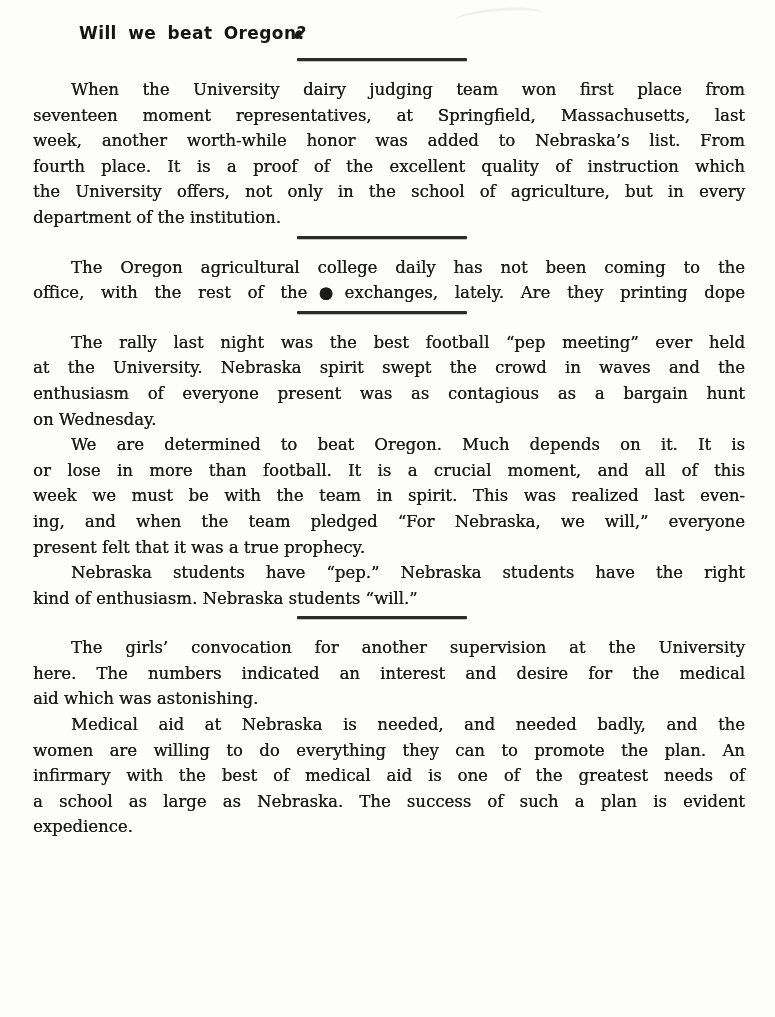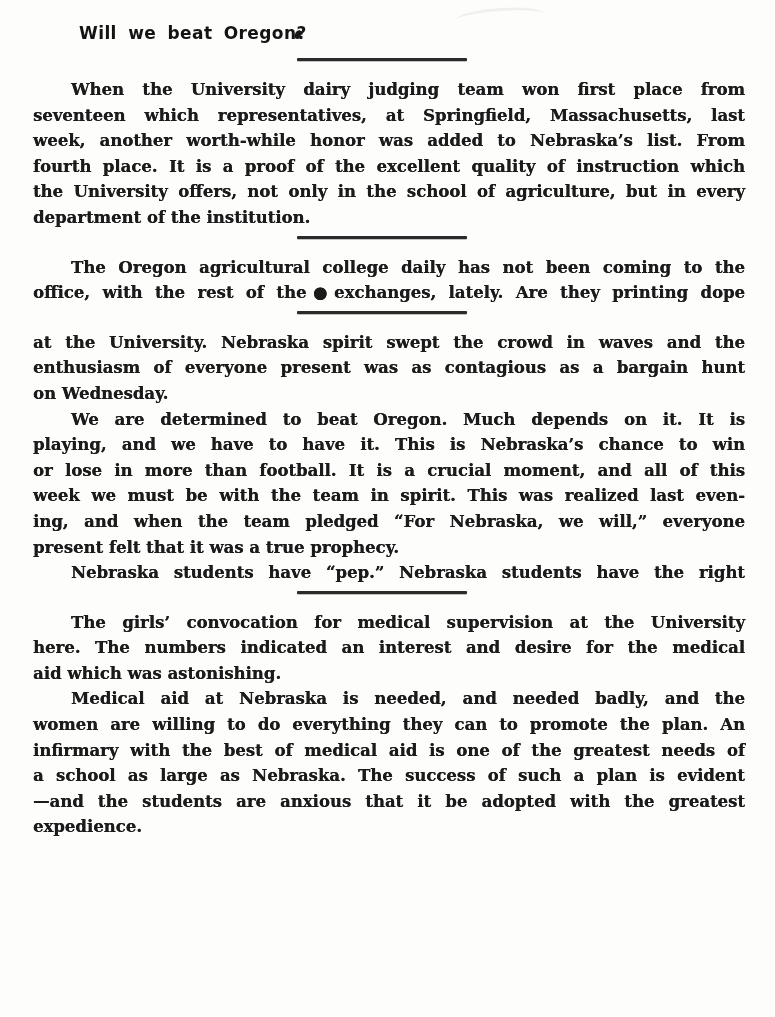--- a/index.html
+++ b/index.html
@@ -37,21 +37,20 @@
   }
   .section { margin-top: 16px; }
   .para { margin: 0; }
   .line {
     font-size: 16.5px;
     line-height: 25.6px;
     text-align: justify;
     text-align-last: justify;
     color: #1b1b1b;
     text-shadow: 0.2px 0 0 #2e2e2e;
-    font-weight: bold;
   }
   .line.first { text-indent: 38px; }
   .line.last { text-align-last: left; }
   .ink-speck {
     position: absolute;
     left: 295px; top: 30px;
     width: 6px; height: 9px;
     background: #181818;
     border-radius: 60% 40% 55% 45%;
     transform: rotate(18deg);
@@ -70,63 +69,63 @@
 
 <div class="page">
   <div class="scan-smudge"></div>
   <div class="ink-speck"></div>
   <h1 class="headline">Will we beat Oregon?</h1>
   <div>
       <div class="rule"></div>
       <div class="section">
         <div class="para">
           <div class="line first">When the University dairy judging team won first place from</div>
-          <div class="line">seventeen which representatives, at Springfield, Massachusetts, last</div>
+          <div class="line">seventeen moment representatives, at Springfield, Massachusetts, last</div>
           <div class="line">week, another worth-while honor was added to Nebraska’s list. From</div>
           <div class="line">fourth place. It is a proof of the excellent quality of instruction which</div>
           <div class="line">the University offers, not only in the school of agriculture, but in every</div>
           <div class="line last">department of the institution.</div>
         </div>
       </div>
       <div class="rule"></div>
       <div class="section">
         <div class="para">
           <div class="line first">The Oregon agricultural college daily has not been coming to the</div>
           <div class="line">office, with the rest of the●exchanges, lately. Are they printing dope</div>
         </div>
       </div>
       <div class="rule"></div>
       <div class="section">
         <div class="para">
+          <div class="line first">The rally last night was the best football “pep meeting” ever held</div>
           <div class="line">at the University. Nebraska spirit swept the crowd in waves and the</div>
           <div class="line">enthusiasm of everyone present was as contagious as a bargain hunt</div>
           <div class="line last">on Wednesday.</div>
         </div>
         <div class="para">
           <div class="line first">We are determined to beat Oregon. Much depends on it. It is</div>
-          <div class="line">playing, and we have to have it. This is Nebraska’s chance to win</div>
           <div class="line">or lose in more than football. It is a crucial moment, and all of this</div>
           <div class="line">week we must be with the team in spirit. This was realized last even-</div>
           <div class="line">ing, and when the team pledged “For Nebraska, we will,” everyone</div>
           <div class="line last">present felt that it was a true prophecy.</div>
         </div>
         <div class="para">
           <div class="line first">Nebraska students have “pep.” Nebraska students have the right</div>
+          <div class="line last">kind of enthusiasm. Nebraska students “will.”</div>
         </div>
       </div>
       <div class="rule"></div>
       <div class="section">
         <div class="para">
-          <div class="line first">The girls’ convocation for medical supervision at the University</div>
+          <div class="line first">The girls’ convocation for another supervision at the University</div>
           <div class="line">here. The numbers indicated an interest and desire for the medical</div>
           <div class="line last">aid which was astonishing.</div>
         </div>
         <div class="para">
           <div class="line first">Medical aid at Nebraska is needed, and needed badly, and the</div>
           <div class="line">women are willing to do everything they can to promote the plan. An</div>
           <div class="line">infirmary with the best of medical aid is one of the greatest needs of</div>
           <div class="line">a school as large as Nebraska. The success of such a plan is evident</div>
-          <div class="line">—and the students are anxious that it be adopted with the greatest</div>
           <div class="line last">expedience.</div>
         </div>
       </div>
     </div>
 </div>
 
 </body></html>

